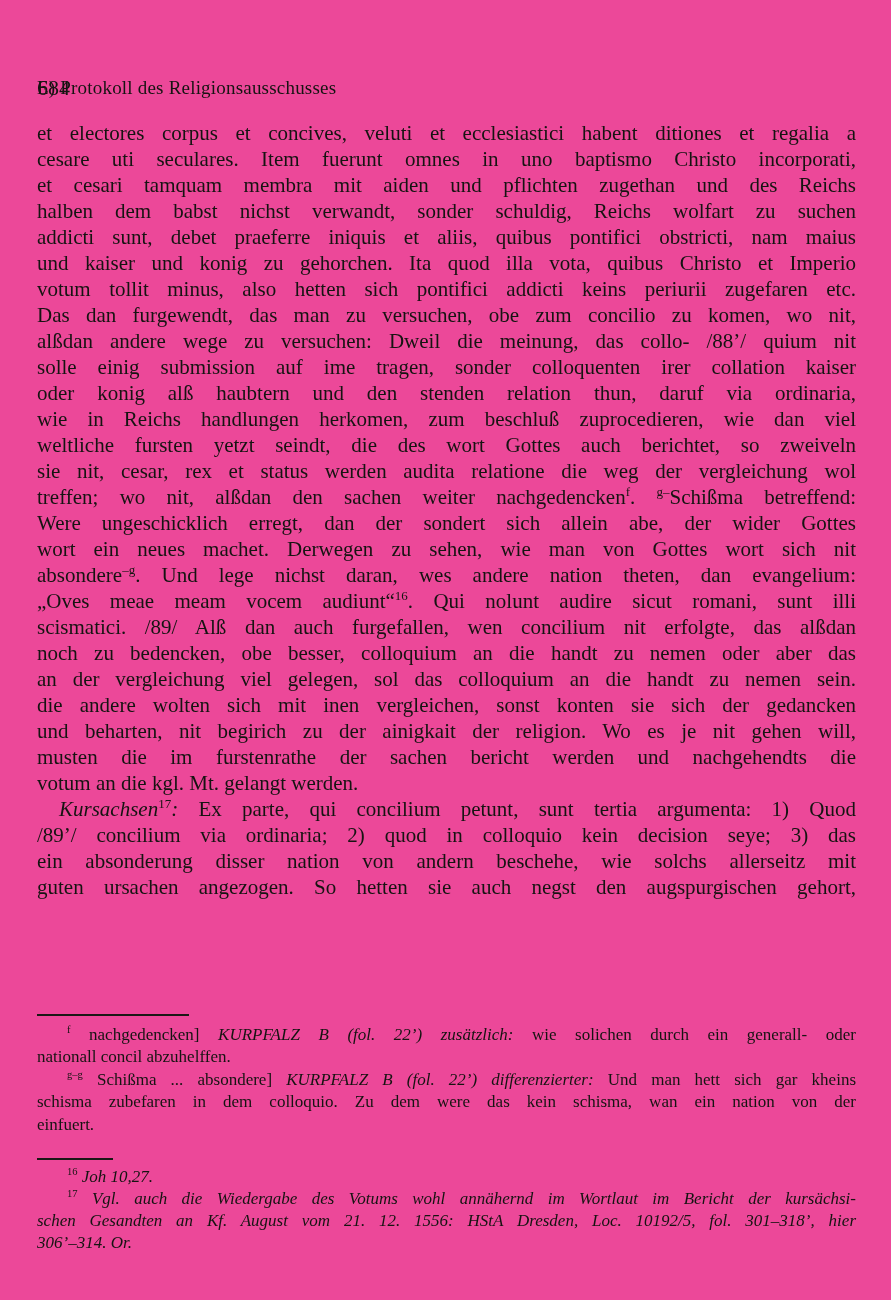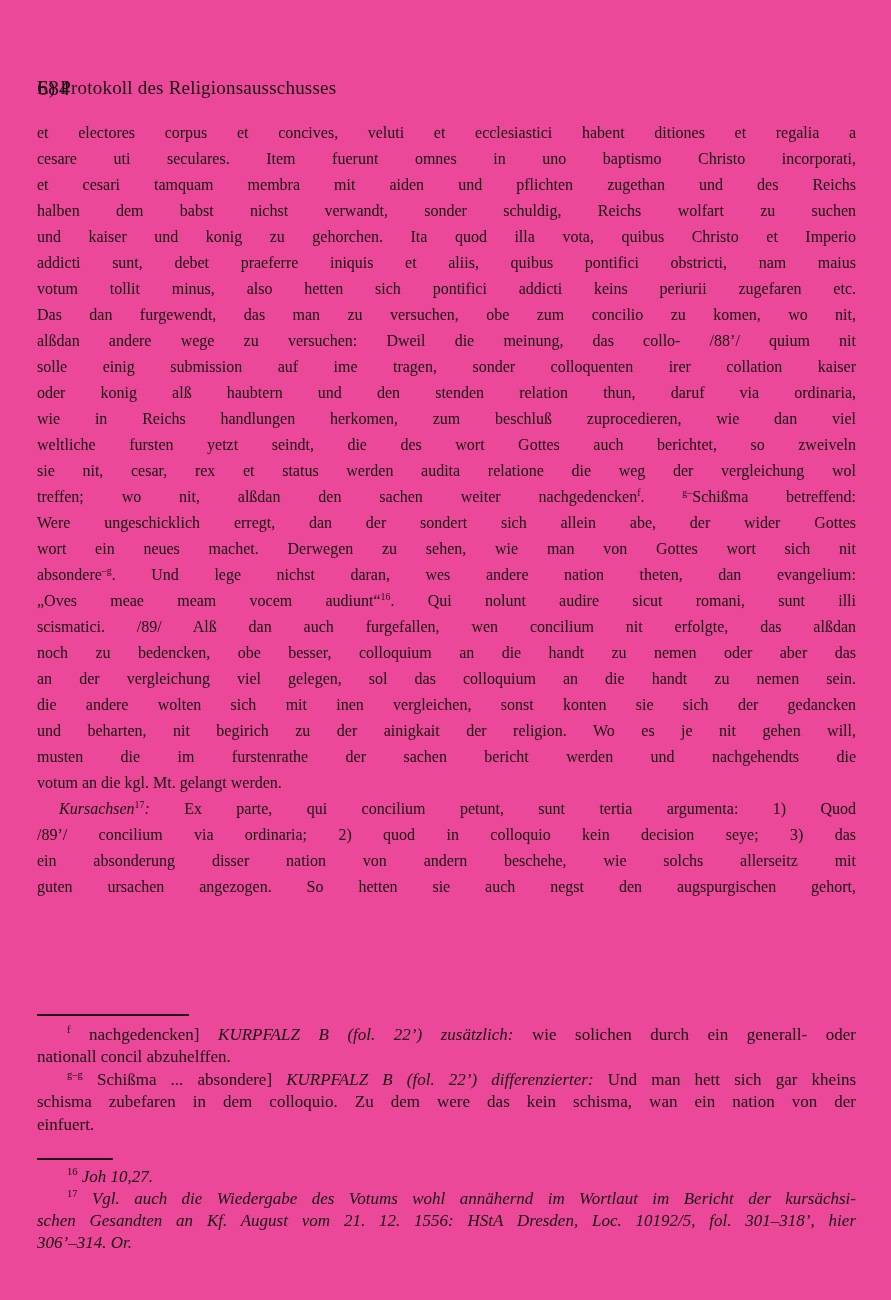--- a/index.html
+++ b/index.html
@@ -9,21 +9,21 @@
     width:891px;height:1300px;
     margin:0 auto;
     background:#ec4899;
     color:#161412;
     font-family:"Liberation Serif","DejaVu Serif",serif;
     overflow:hidden;
   }
   .pagehead{position:absolute;top:74px;left:37px;width:819px;height:28px;}
   .pageno{position:absolute;left:0;top:0;font-size:22px;line-height:28px;}
   .rhead{display:block;text-align:left;font-size:19px;line-height:28px;letter-spacing:.2px;}
-  .bodytext{position:absolute;top:120px;left:37px;width:819px;font-size:16px;line-height:26px;}
+  .bodytext{position:absolute;top:120px;left:37px;width:819px;font-size:21px;line-height:26px;}
   .apparatus{position:absolute;top:1024px;left:37px;width:819px;font-size:17px;line-height:22.4px;}
   .footnotes{position:absolute;top:1166px;left:37px;width:819px;font-size:17px;line-height:22px;}
   .line{text-align:justify;text-align-last:justify;white-space:normal;}
   .parEnd{text-align-last:auto;}
   .parStart{text-indent:22px;}
   .fnStart{text-indent:30px;}
   .it{font-style:italic;}
   sup{font-size:.62em;line-height:0;}
   .rule{position:absolute;left:37px;border:0;border-top:2px solid #1a1815;margin:0;}
   .rule1{top:1014px;width:152px;}
@@ -36,22 +36,22 @@
   <div class="pagehead">
     <span class="pageno">684</span>
     <span class="rhead">E) Protokoll des Religionsausschusses</span>
   </div>
 
   <div class="bodytext" id="body-lines">
       <div class="line"><span>et electores corpus et concives, veluti et ecclesiastici habent ditiones et regalia a</span></div>
       <div class="line"><span>cesare uti seculares. Item fuerunt omnes in uno baptismo Christo incorporati,</span></div>
       <div class="line"><span>et cesari tamquam membra mit aiden und pflichten zugethan und des Reichs</span></div>
       <div class="line"><span>halben dem babst nichst verwandt, sonder schuldig, Reichs wolfart zu suchen</span></div>
+      <div class="line"><span>addicti sunt, debet praeferre iniquis et aliis, quibus pontifici obstricti, nam maius</span></div>
       <div class="line"><span>und kaiser und konig zu gehorchen. Ita quod illa vota, quibus Christo et Imperio</span></div>
-      <div class="line"><span>addicti sunt, debet praeferre iniquis et aliis, quibus pontifici obstricti, nam maius</span></div>
       <div class="line"><span>votum tollit minus, also hetten sich pontifici addicti keins periurii zugefaren etc.</span></div>
       <div class="line"><span>Das dan furgewendt, das man zu versuchen, obe zum concilio zu komen, wo nit,</span></div>
       <div class="line"><span>alßdan andere wege zu versuchen: Dweil die meinung, das collo- /88’/ quium nit</span></div>
       <div class="line"><span>solle einig submission auf ime tragen, sonder colloquenten irer collation kaiser</span></div>
       <div class="line"><span>oder konig alß haubtern und den stenden relation thun, daruf via ordinaria,</span></div>
       <div class="line"><span>wie in Reichs handlungen herkomen, zum beschluß zuprocedieren, wie dan viel</span></div>
       <div class="line"><span>weltliche fursten yetzt seindt, die des wort Gottes auch berichtet, so zweiveln</span></div>
       <div class="line"><span>sie nit, cesar, rex et status werden audita relatione die weg der vergleichung wol</span></div>
       <div class="line"><span>treffen; wo nit, alßdan den sachen weiter nachgedencken</span><sup>f</sup><span>. </span><sup>g–</sup><span>Schißma betreffend:</span></div>
       <div class="line"><span>Were ungeschicklich erregt, dan der sondert sich allein abe, der wider Gottes</span></div>

